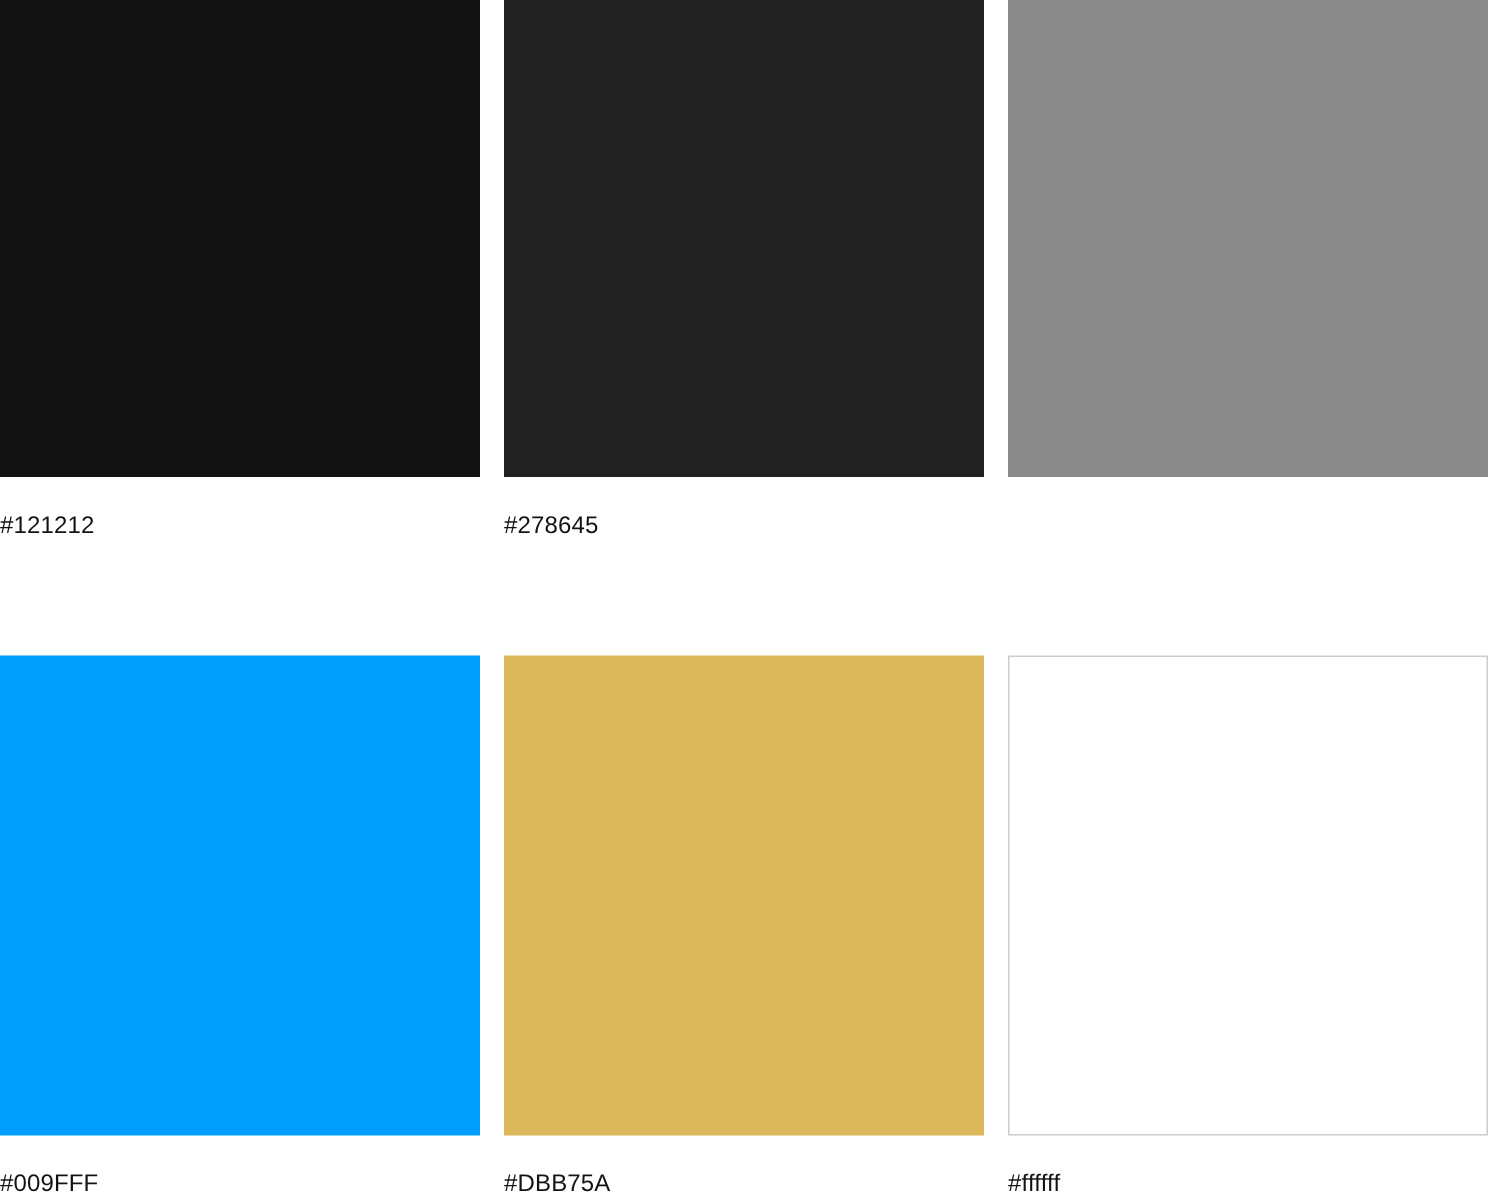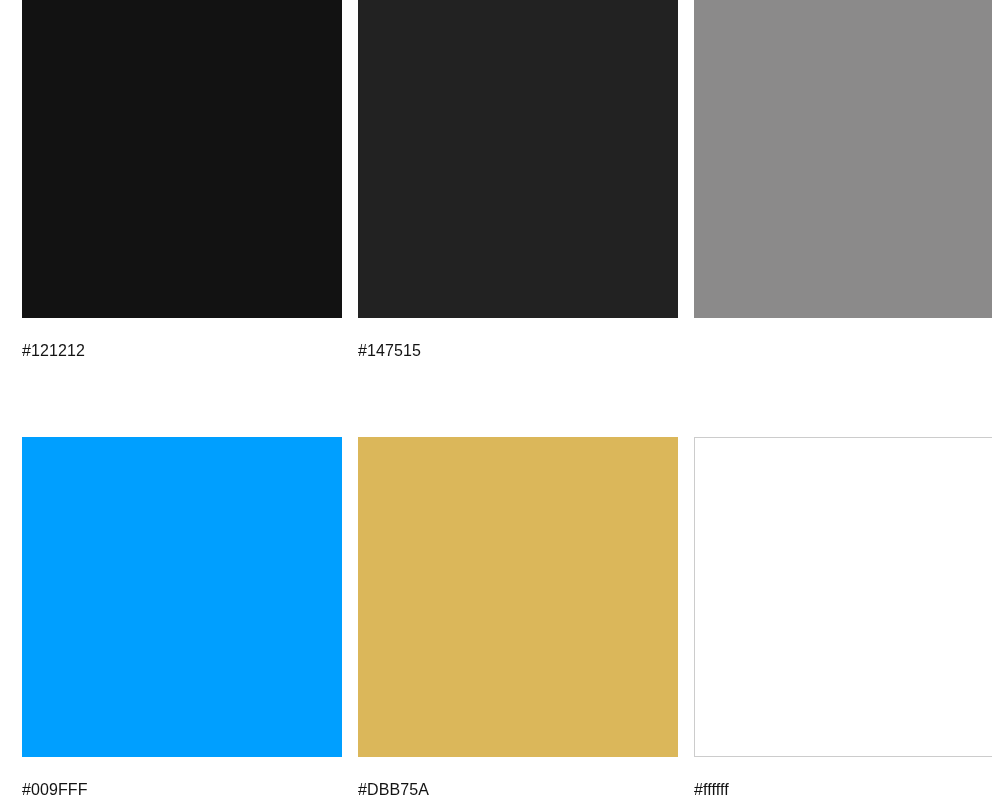--- a/index.html
+++ b/index.html
@@ -14,21 +14,20 @@
     overflow: hidden;
     font-family: "Liberation Sans", sans-serif;
     -webkit-font-smoothing: antialiased;
   }
 
   .palette {
     width: 865px;
     height: 796px;
     position: relative;
     box-sizing: border-box;
-    margin-left: 22px;
   }
 
   .swatch-row {
     display: grid;
     grid-template-columns: 320px 320px 320px;
     column-gap: 16px;
     width: 992px;
     box-sizing: border-box;
   }
 
@@ -92,21 +91,21 @@
 
   <div class="swatch-row swatch-row--first">
 
     <div class="swatch-cell">
       <div class="swatch-chip" style="background-color: rgb(18, 18, 18);"></div>
       <span class="swatch-label">#121212</span>
     </div>
 
     <div class="swatch-cell">
       <div class="swatch-chip" style="background-color: rgb(34, 34, 34);"></div>
-      <span class="swatch-label">#147515</span>
+      <span class="swatch-label">#278645</span>
     </div>
 
     <div class="swatch-cell">
       <div class="swatch-chip" style="background-color: rgb(139, 138, 138);"></div>
     </div>
 
   </div>
 
   <div class="swatch-row swatch-row--second">
 

